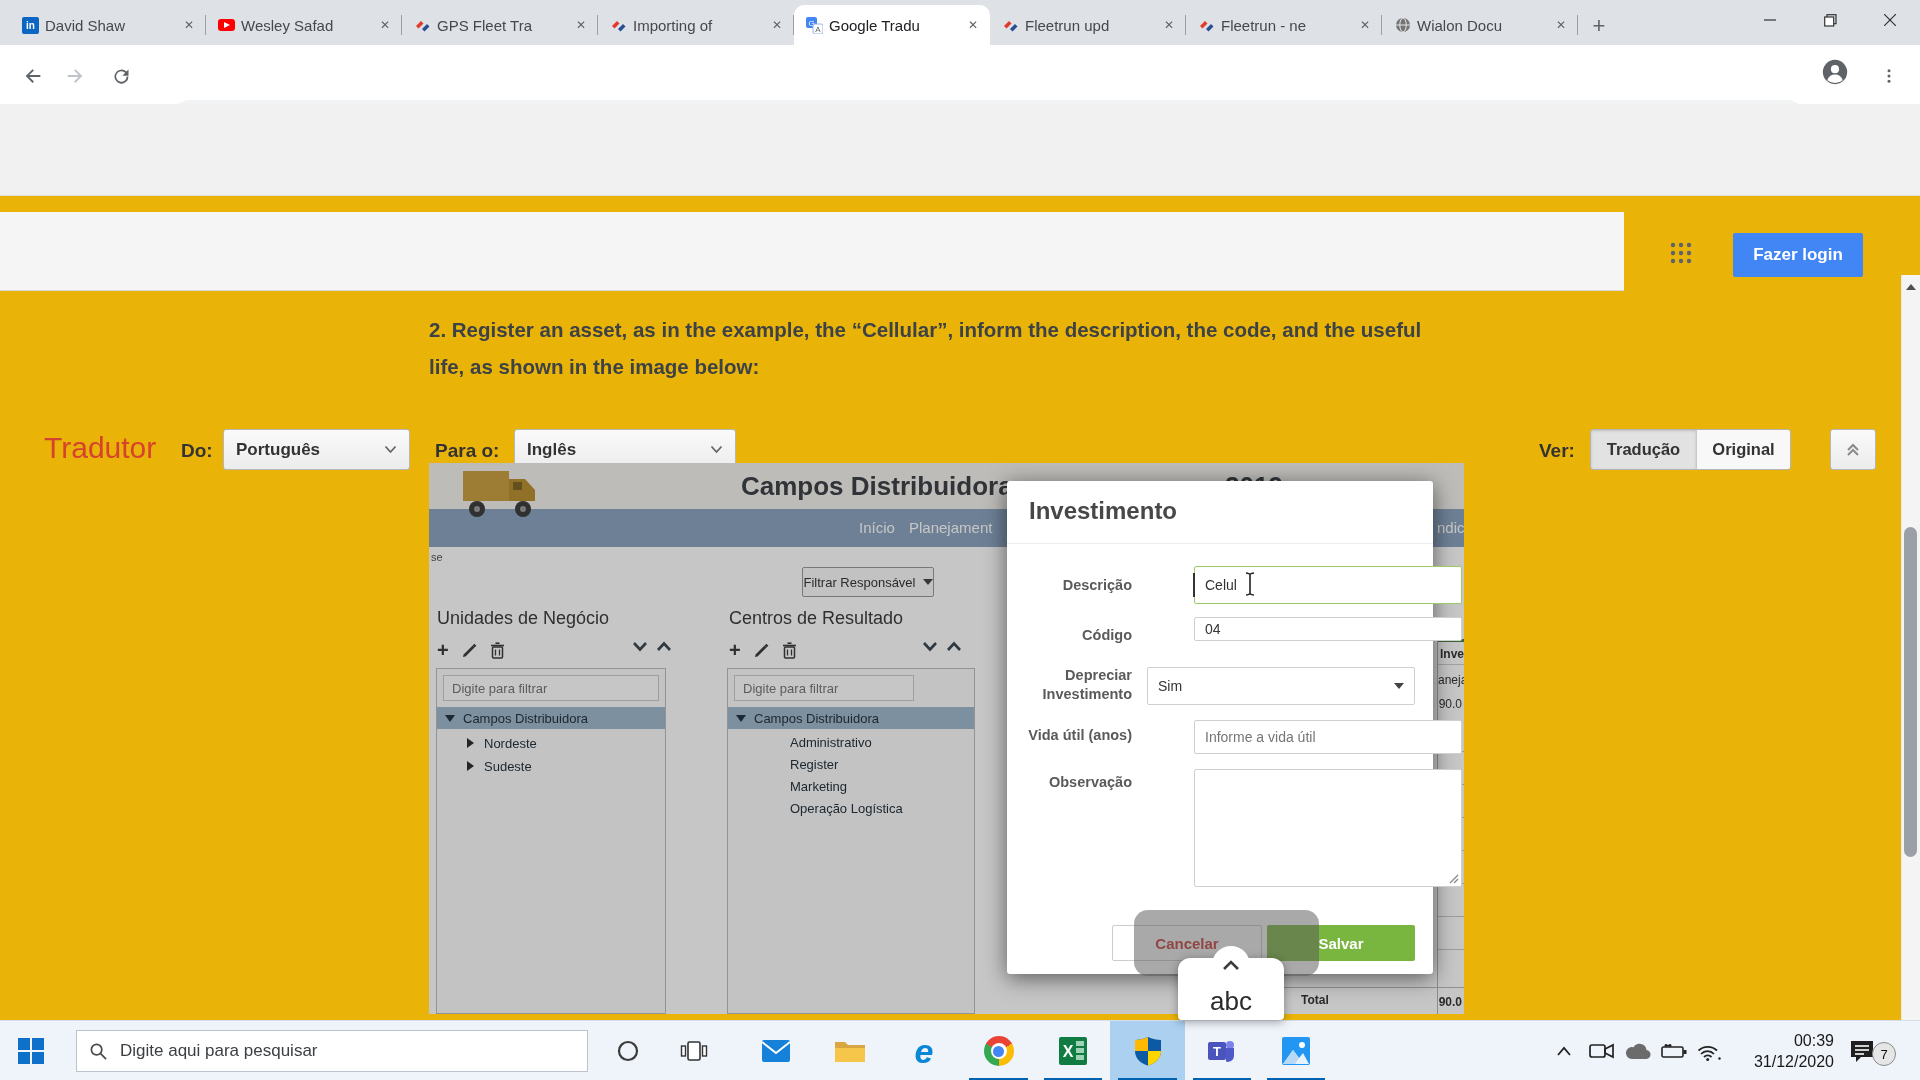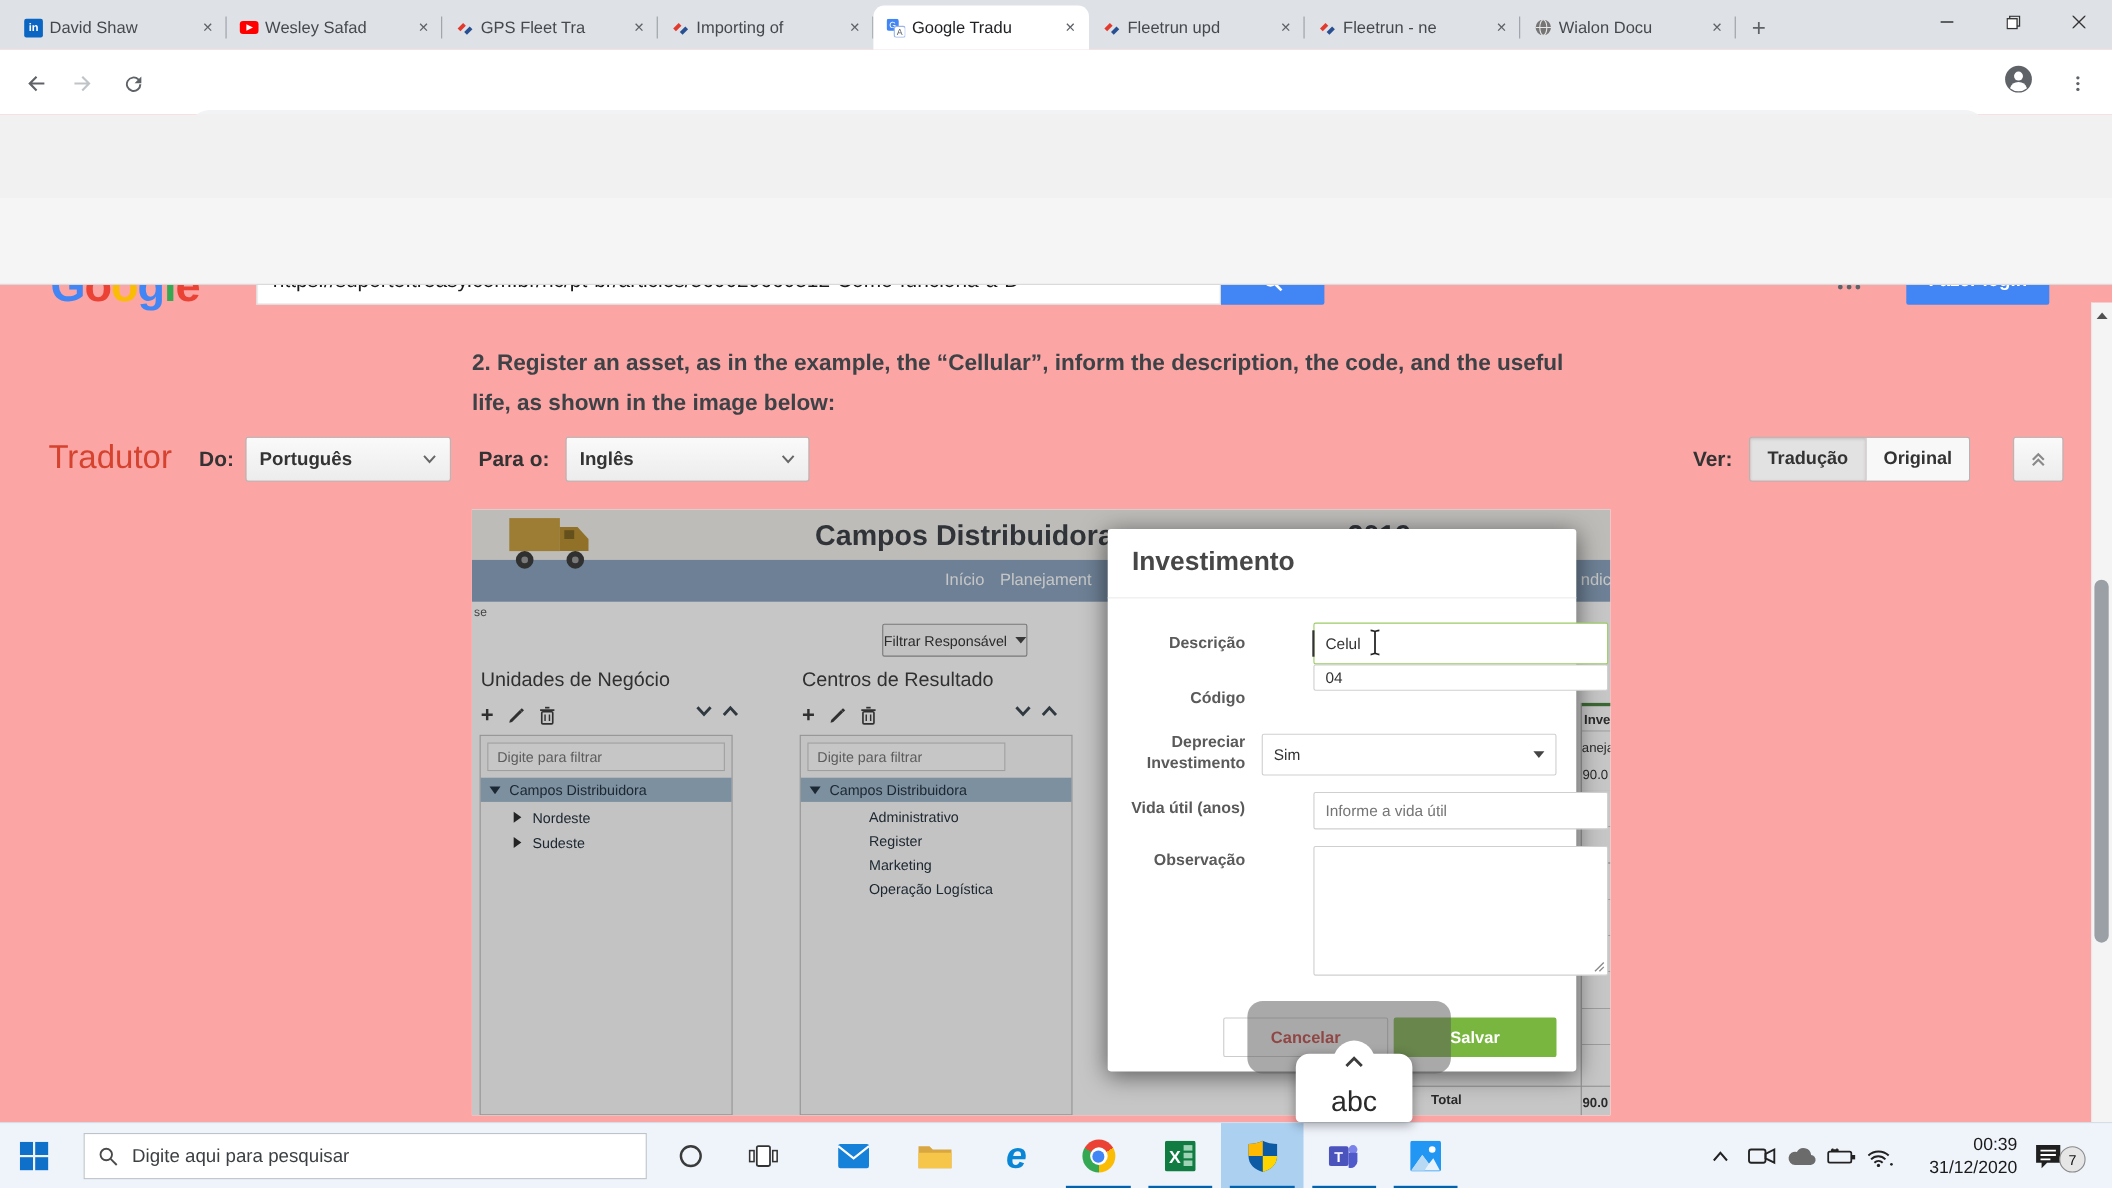--- a/index.html
+++ b/index.html
@@ -1,17 +1,17 @@
 <!DOCTYPE html>
 <html><head>
 <meta charset="utf-8">
 <style>
   * { margin:0; padding:0; box-sizing:border-box; }
   html,body { width:1920px; height:1080px; overflow:hidden; font-family:"Liberation Sans", sans-serif; }
-  #screen { position:relative; width:1920px; height:1080px; background:#fca5a5; }
+  #screen { position:relative; width:1920px; height:1080px; background:#eab308; }
   .abs { position:absolute; }
 
   
   .tabbar { position:absolute; left:0; top:0; width:1920px; height:45px; background:#dee1e6; display:flex; align-items:flex-end; padding-left:10px; }
   .tab { position:relative; width:196px; height:40px; display:flex; align-items:center; padding:0 8px 0 12px; color:#45494e; font-size:15px; }
   .tab:not(.active):after { content:""; position:absolute; right:0; top:10px; height:20px; width:1px; background:#9aa0a6; }
   .tab.active { background:#fff; border-radius:10px 10px 0 0; color:#202124; }
   .tab-title { flex:1; overflow:hidden; white-space:nowrap; margin:0 6px; }
   .tab-close { width:18px; height:18px; border-radius:50%; display:flex; align-items:center; justify-content:center; font-size:12px; color:#5f6368; }
   .fav { width:17px; height:17px; flex:0 0 17px; display:flex; align-items:center; justify-content:center; }
@@ -30,21 +30,21 @@
 
   
   .gheader { position:absolute; left:0; top:104px; width:1920px; height:92px; background:#f1f1f1; border-bottom:1px solid #e0e0e0; }
   .glogo { position:absolute; left:46px; top:133px; font-size:41px; font-weight:bold; letter-spacing:-1px; }
   .gl0{color:#4285F4}.gl1{color:#EA4335}.gl2{color:#FBBC05}.gl3{color:#4285F4}.gl4{color:#34A853}.gl5{color:#EA4335}
   .gurl { position:absolute; left:233px; top:130px; width:877px; height:43px; border:1px solid #d9d9d9; background:#fff; font-size:19px; color:#1a1a1a; padding:0 14px; box-shadow:inset 0 1px 2px rgba(0,0,0,.07); white-space:nowrap; overflow:hidden; font-family:"Liberation Sans",sans-serif; }
   .gsearch { position:absolute; left:1110px; top:130px; width:94px; height:43px; background:#4285f4; border:none; border-radius:0 2px 2px 0; display:flex; align-items:center; justify-content:center; }
   .glogin { position:absolute; left:1733px; top:129px; width:130px; height:44px; background:#4285f4; color:#fff; font-size:17px; font-weight:bold; border-radius:2px; display:flex; align-items:center; justify-content:center; }
 
   
-  .ttoolbar { position:absolute; left:0; top:180px; width:1920px; height:79px; background:#f5f5f5; border-bottom:1px solid #d8d8d8; }
+  .ttoolbar { position:absolute; left:0; top:212px; width:1624px; height:79px; background:#f5f5f5; border-bottom:1px solid #d8d8d8; }
   .brand { position:absolute; left:44px; top:219px; font-size:30px; color:#d5432f; }
   .tlabel { font-weight:bold; font-size:19px; color:#333; position:absolute; top:228px; }
   .gselect { position:absolute; top:217px; height:41px; border:1px solid #b6b6b6; border-radius:3px; background:linear-gradient(#fafafa,#ececec); display:flex; align-items:center; padding:0 12px; font-size:17px; font-weight:bold; color:#333; }
   .gselect span { flex:1; }
   .viewgrp { position:absolute; left:1590px; top:217px; height:41px; display:flex; border:1px solid #b4b4b4; border-radius:3px; overflow:hidden; }
   .viewbtn { height:100%; display:flex; align-items:center; justify-content:center; font-size:16.5px; font-weight:bold; color:#333; }
   .viewbtn.sel { background:#e2e2e2; box-shadow:inset 0 1px 3px rgba(0,0,0,.15); }
   .viewbtn.unsel { background:#f8f8f8; border-left:1px solid #c9c9c9; }
   .collapsebtn { position:absolute; left:1830px; top:217px; width:46px; height:41px; border:1px solid #b6b6b6; border-radius:3px; background:linear-gradient(#fafafa,#ececec); display:flex; align-items:center; justify-content:center; }
 
@@ -433,21 +433,21 @@
       <div class="m-sep"></div>
 
       <div class="m-label" style="top:95px">Descrição</div>
       <input class="m-input" style="top: 85px; height: 38px; border: 1.5px solid rgb(156, 204, 101);" value="Celul">
       <div class="abs" style="left:186px;top:92px;width:1.5px;height:24px;background:#333;z-index:3"></div>
       <svg class="abs" style="left:236px;top:90px;z-index:3" width="14" height="26" viewBox="0 0 14 26">
           <path d="M3 2 C5 2 6 3 7 3 C8 3 9 2 11 2 M7 3 V23 M3 24 C5 24 6 23 7 23 C8 23 9 24 11 24" fill="none" stroke="#222" stroke-width="1.6"></path>
         </svg>
 
       <div class="m-label" style="top:145px">Código</div>
-      <input class="m-input" style="top: 123px; height: 24px;" value="04">
+      <input class="m-input" style="top: 136px; height: 24px;" value="04">
 
       <div class="m-label" style="top:185px">Depreciar Investimento</div>
       <div class="m-select" style="top:186px">
         <span style="flex:1">Sim</span>
         <span style="width:0;height:0;border-left:5px solid transparent;border-right:5px solid transparent;border-top:6px solid #444"></span>
       </div>
 
       <div class="m-label" style="top:245px">Vida útil (anos)</div>
       <input class="m-input" style="top: 239px; height: 34px;" placeholder="Informe a vida útil">
 

